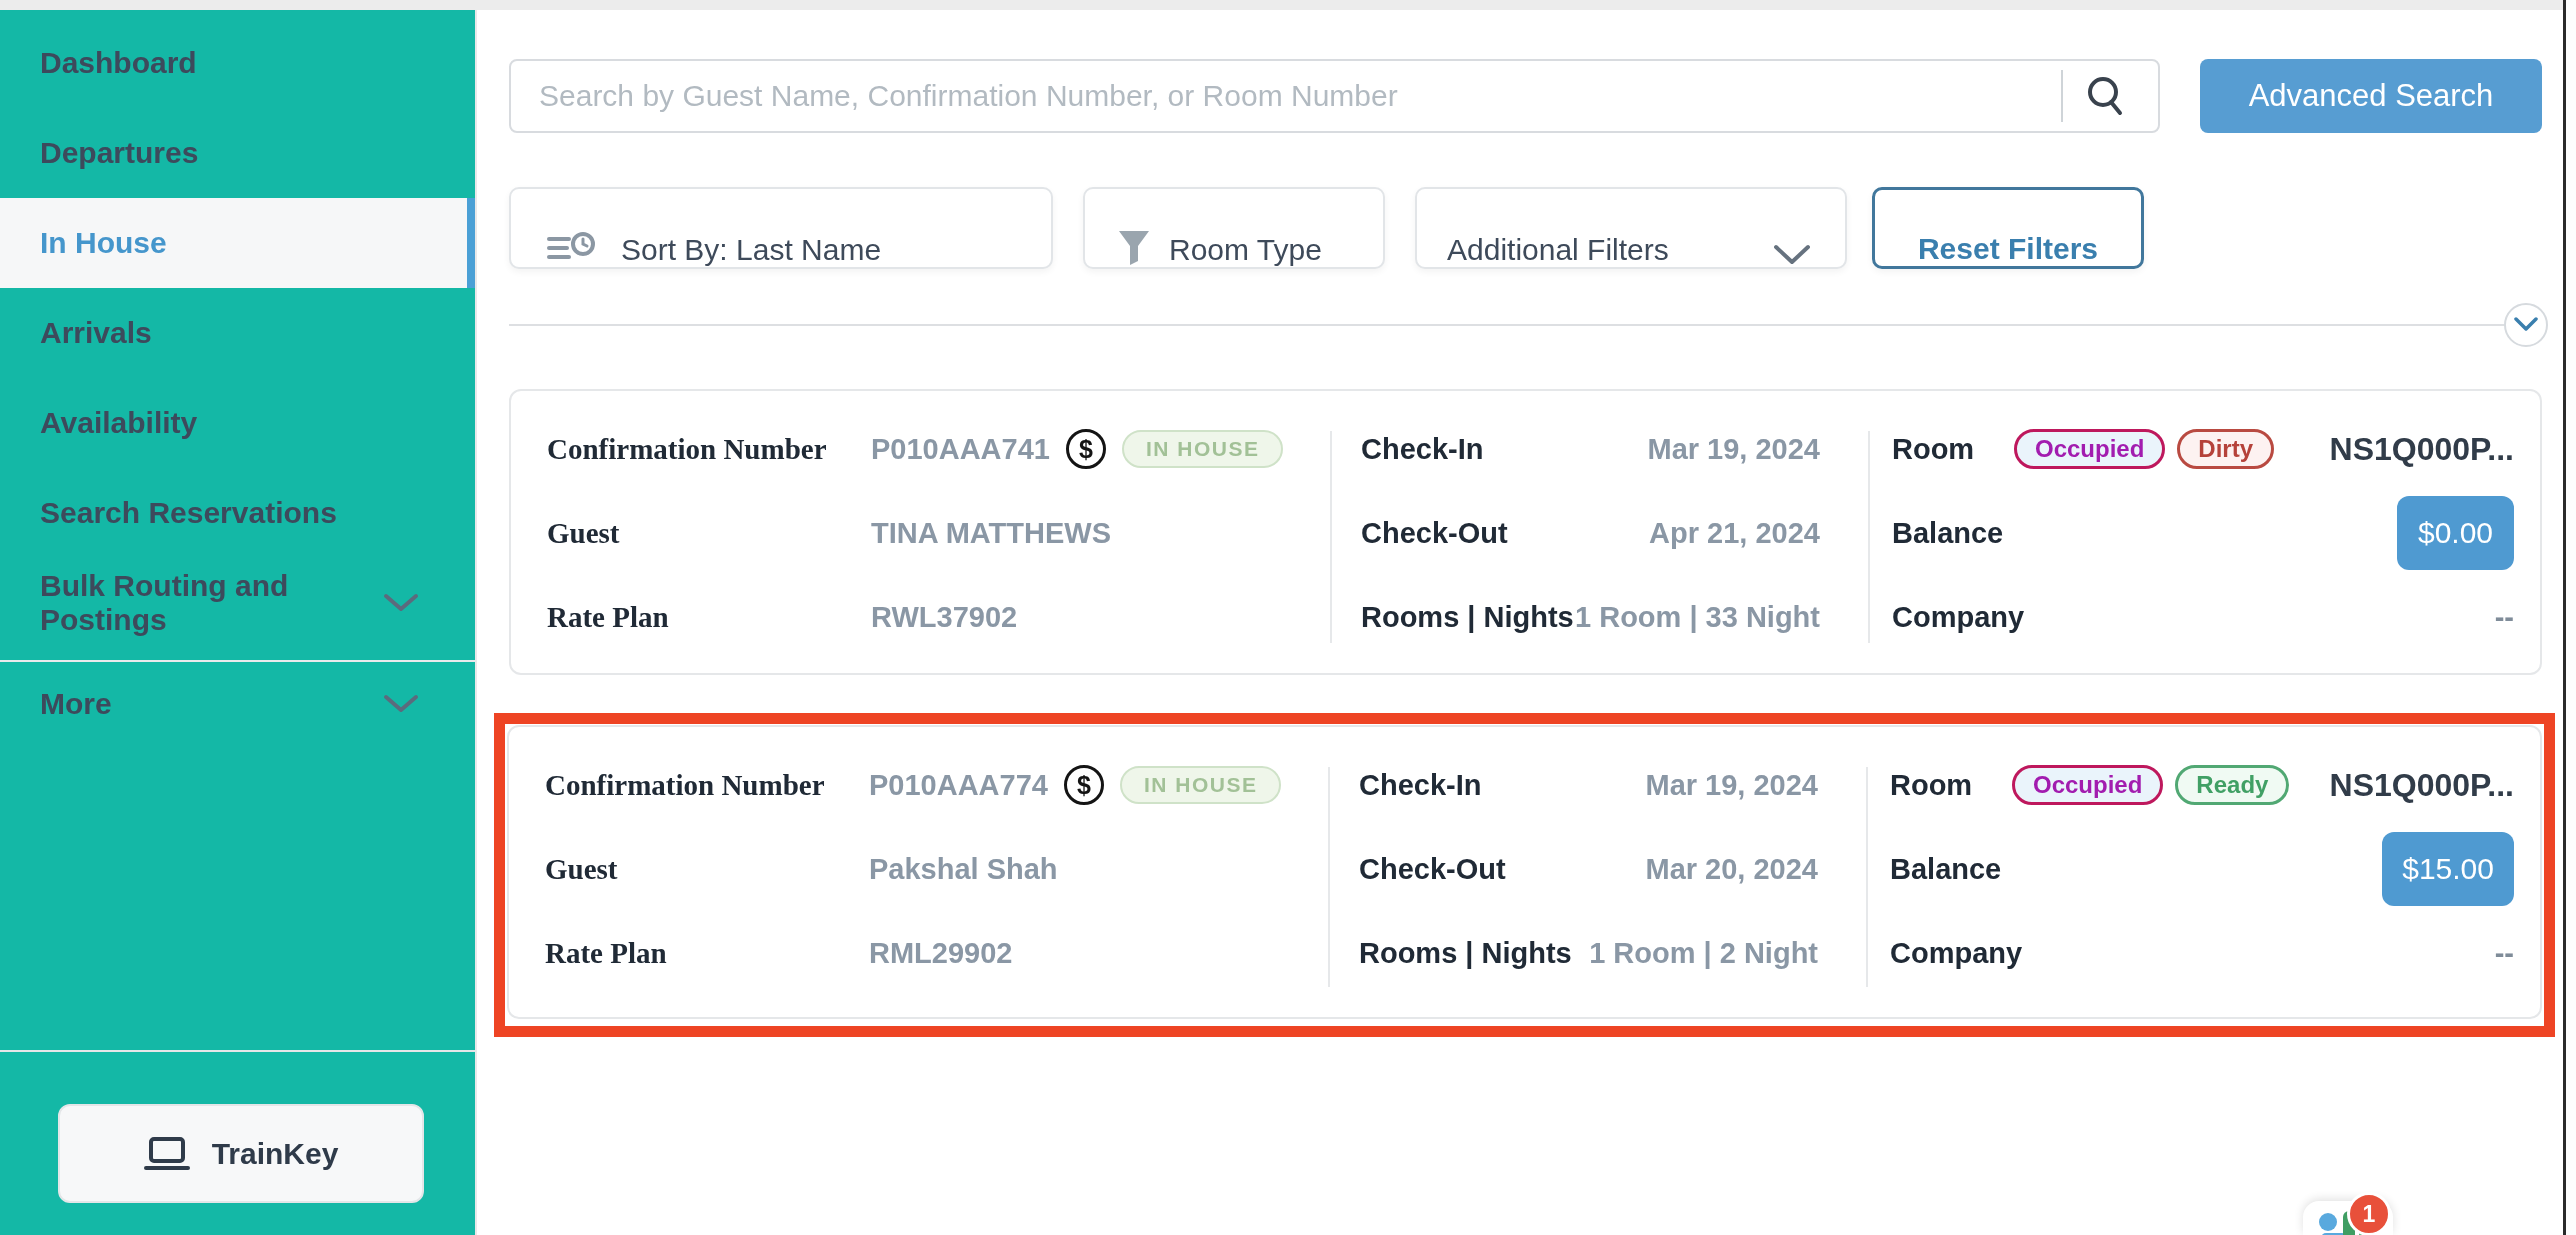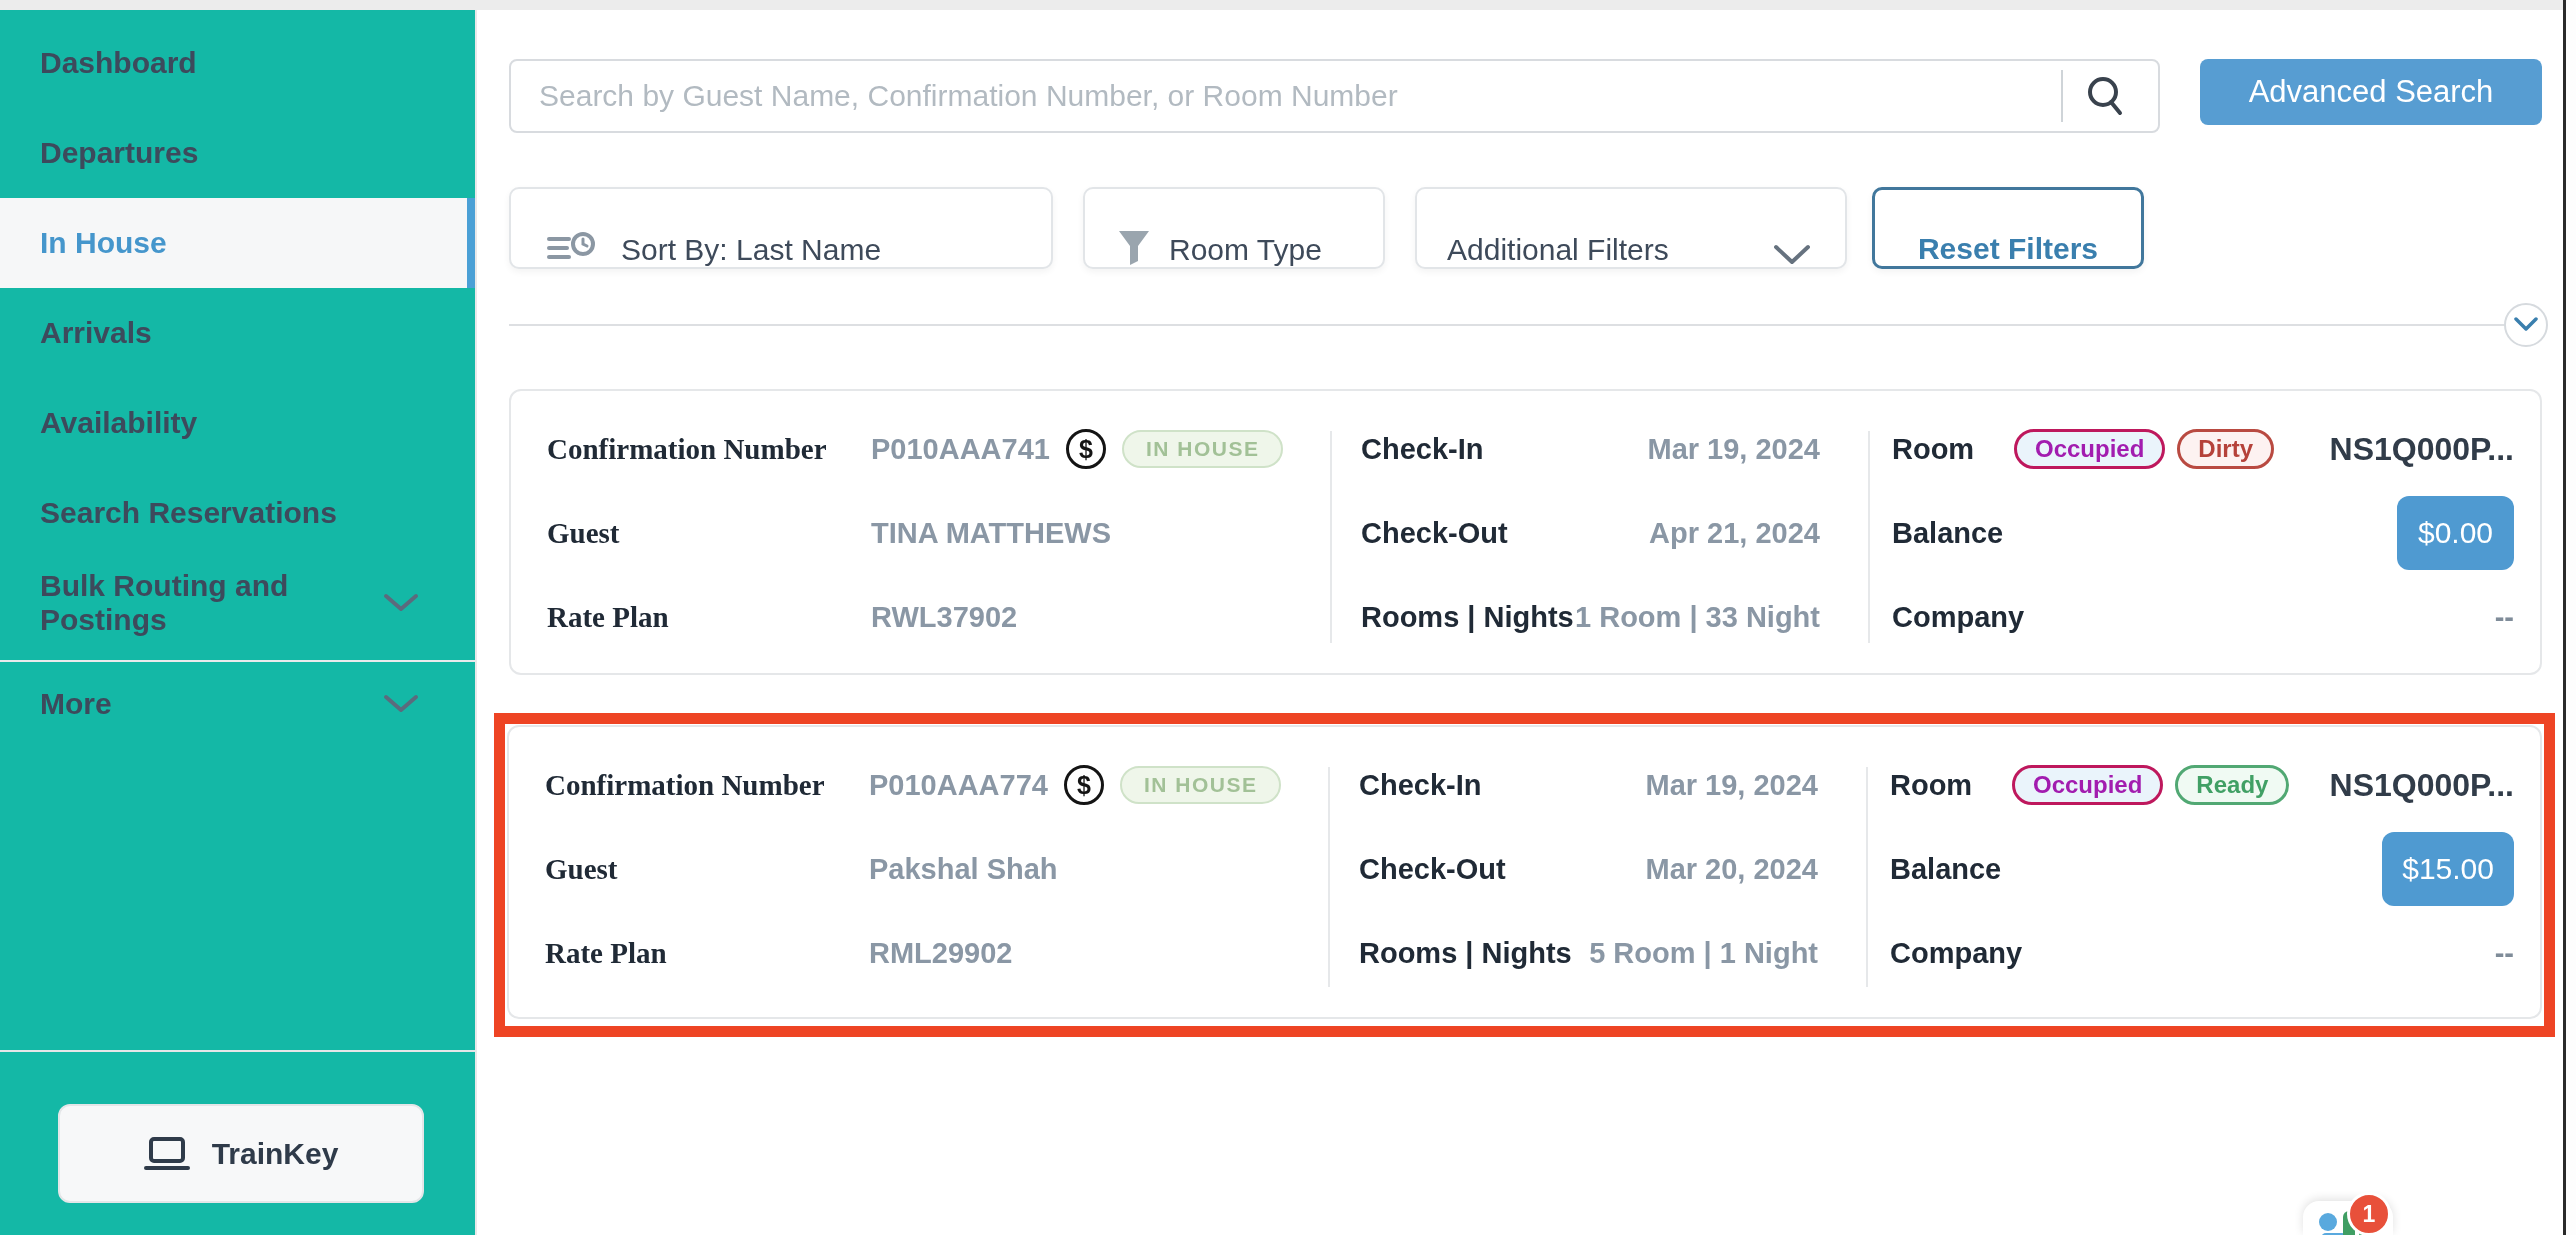--- a/index.html
+++ b/index.html
@@ -29,21 +29,21 @@
             box-sizing:border-box;cursor:pointer;}
 
   
   .search-wrap{position:absolute;left:509px;top:59px;width:1651px;height:74px;}
   .search-input{width:100%;height:100%;box-sizing:border-box;border:2px solid #d8dbdf;border-radius:8px;
                 padding:0 189px 0 28px;font-size:30px;color:#3e4a5a;outline:none;
                 font-family:"Liberation Sans",sans-serif;}
   .search-input::placeholder{color:#b2bac1;}
   .search-sep{position:absolute;right:97px;top:11px;width:2px;height:52px;background:#cfd4d8;}
   .search-icon{position:absolute;right:30px;top:13px;width:48px;height:48px;cursor:pointer;}
-  .adv-btn{position:absolute;left:2200px;top:59px;width:342px;height:66px;background:#579dd2;
+  .adv-btn{position:absolute;left:2200px;top:59px;width:342px;height:74px;background:#579dd2;
            color:#fff;border:none;border-radius:8px;font-size:31px;font-weight:500;cursor:pointer;
            font-family:"Liberation Sans",sans-serif;}
 
   
   .filter-btn{position:absolute;top:187px;height:82px;box-sizing:border-box;background:#fff;
               border:2px solid #e2e5e8;border-radius:10px;display:flex;align-items:flex-end;
               font-size:30px;color:#3e4a5a;box-shadow:0 3px 7px rgba(0,0,0,0.05);cursor:pointer;}
   #sort-btn{left:509px;width:544px;padding-left:36px;gap:24px;}
   #roomtype-btn{left:1083px;width:302px;padding-left:32px;gap:18px;}
   #addl-btn{left:1415px;width:432px;padding-left:30px;}
@@ -300,21 +300,21 @@
       <div class="row">
         <span class="lbl">Check-In</span>
         <span class="val">Mar 19, 2024</span>
       </div>
       <div class="row">
         <span class="lbl">Check-Out</span>
         <span class="val">Mar 20, 2024</span>
       </div>
       <div class="row">
         <span class="lbl">Rooms | Nights</span>
-        <span class="val">5 Room | 1 Night</span>
+        <span class="val">1 Room | 2 Night</span>
       </div>
     </div>
     <div class="vdiv vd2"></div>
     <div class="col c3">
       <div class="row">
         <span class="lbl lbl-room">Room</span>
         <span class="pills">
           <span class="pill pill-blue">Occupied</span>
           <span class="pill pill-green">Ready</span>
         </span>

